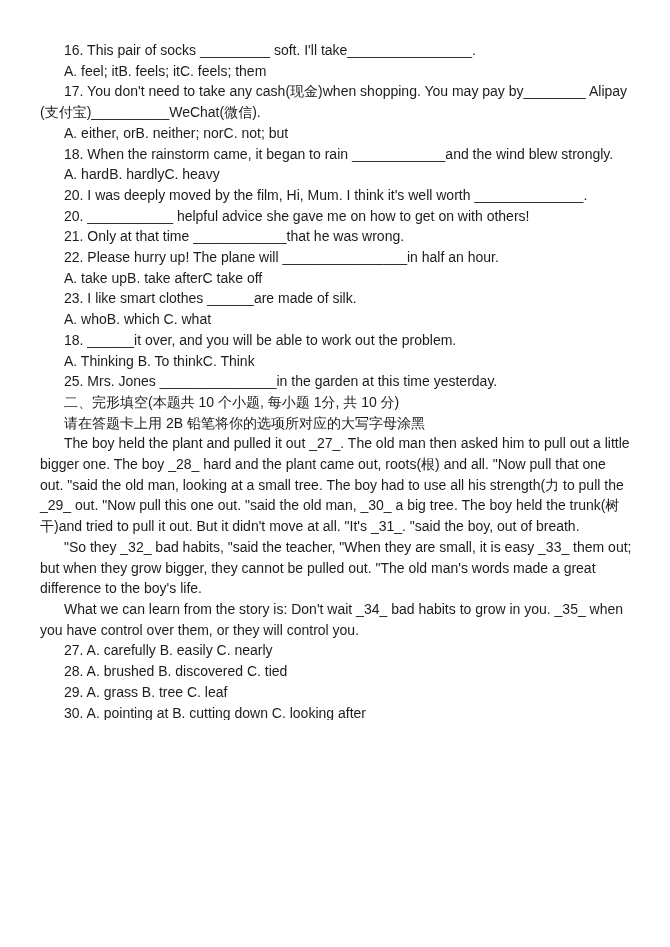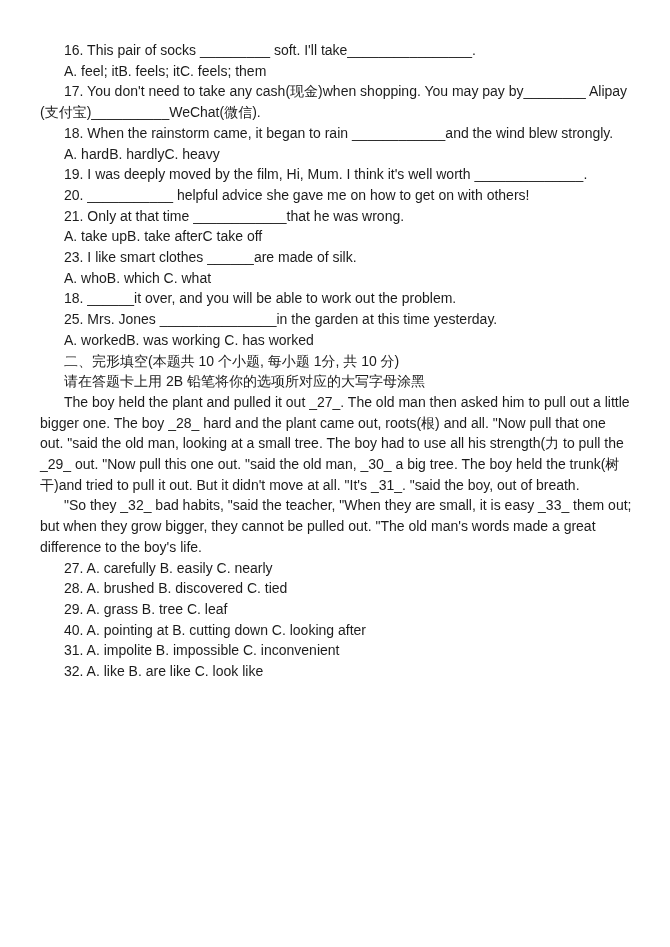--- a/index.html
+++ b/index.html
@@ -26,35 +26,38 @@
   }
 </style>
 </head>
 <body>
 
 <div class="page">
   <div id="content">
       <div class="para">16. This pair of socks _________ soft. I'll take________________.</div>
       <div class="para">A. feel; itB. feels; itC. feels; them</div>
       <div class="para">17. You don't need to take any cash(现金)when shopping. You may pay by________ Alipay (支付宝)__________WeChat(微信).</div>
+      <div class="para">A. either, orB. neither; norC. not; but</div>
       <div class="para">18. When the rainstorm came, it began to rain ____________and the wind blew strongly.</div>
       <div class="para">A. hardB. hardlyC. heavy</div>
-      <div class="para">19. I was deeply moved by the film, Hi, Mum. I think it's well worth ______________.</div>
+      <div class="para">20. I was deeply moved by the film, Hi, Mum. I think it's well worth ______________.</div>
       <div class="para">20. ___________ helpful advice she gave me on how to get on with others!</div>
       <div class="para">21. Only at that time ____________that he was wrong.</div>
+      <div class="para">22. Please hurry up! The plane will ________________in half an hour.</div>
       <div class="para">A. take upB. take afterC take off</div>
       <div class="para">23. I like smart clothes ______are made of silk.</div>
       <div class="para">A. whoB. which C. what</div>
       <div class="para">18. ______it over, and you will be able to work out the problem.</div>
+      <div class="para">A. Thinking B. To thinkC. Think</div>
       <div class="para">25. Mrs. Jones _______________in the garden at this time yesterday.</div>
-      <div class="para">A. workedB. was working C. has worked</div>
       <div class="para">二、完形填空(本题共 10 个小题, 每小题 1分, 共 10 分)</div>
       <div class="para">请在答题卡上用 2B 铅笔将你的选项所对应的大写字母涂黑</div>
       <div class="para">The boy held the plant and pulled it out _27_. The old man then asked him to pull out a little bigger one. The boy _28_ hard and the plant came out, roots(根) and all. "Now pull that one out. "said the old man, looking at a small tree. The boy had to use all his strength(力 to pull the _29_ out. "Now pull this one out. "said the old man, _30_ a big tree. The boy held the trunk(树干)and tried to pull it out. But it didn't move at all. "It's _31_. "said the boy, out of breath.</div>
       <div class="para">"So they _32_ bad habits, "said the teacher, "When they are small, it is easy _33_ them out; but when they grow bigger, they cannot be pulled out. "The old man's words made a great difference to the boy's life.</div>
+      <div class="para">What we can learn from the story is: Don't wait _34_ bad habits to grow in you. _35_ when you have control over them, or they will control you.</div>
       <div class="para">27. A. carefully B. easily C. nearly</div>
       <div class="para">28. A. brushed B. discovered C. tied</div>
       <div class="para">29. A. grass B. tree C. leaf</div>
-      <div class="para">40. A. pointing at B. cutting down C. looking after</div>
+      <div class="para">30. A. pointing at B. cutting down C. looking after</div>
       <div class="para">31. A. impolite B. impossible C. inconvenient</div>
       <div class="para">32. A. like B. are like C. look like</div>
     </div>
 </div>
 
 </body></html>

